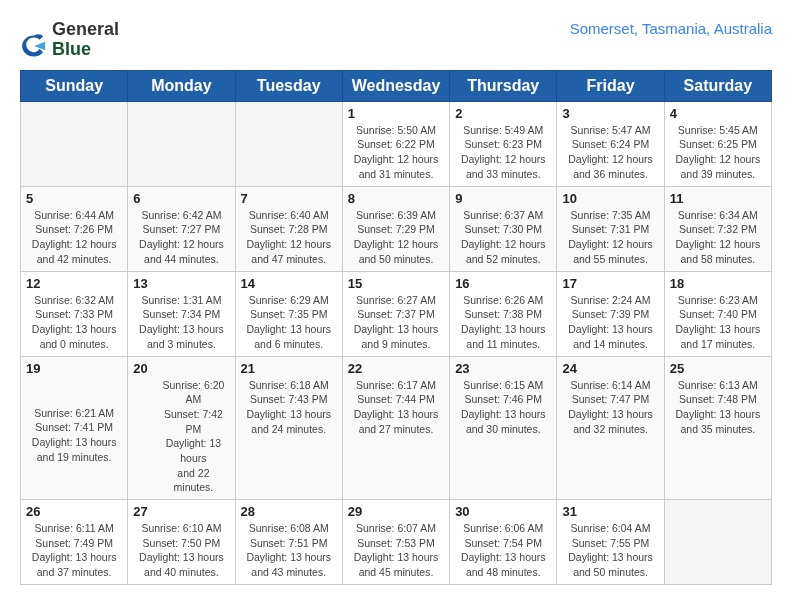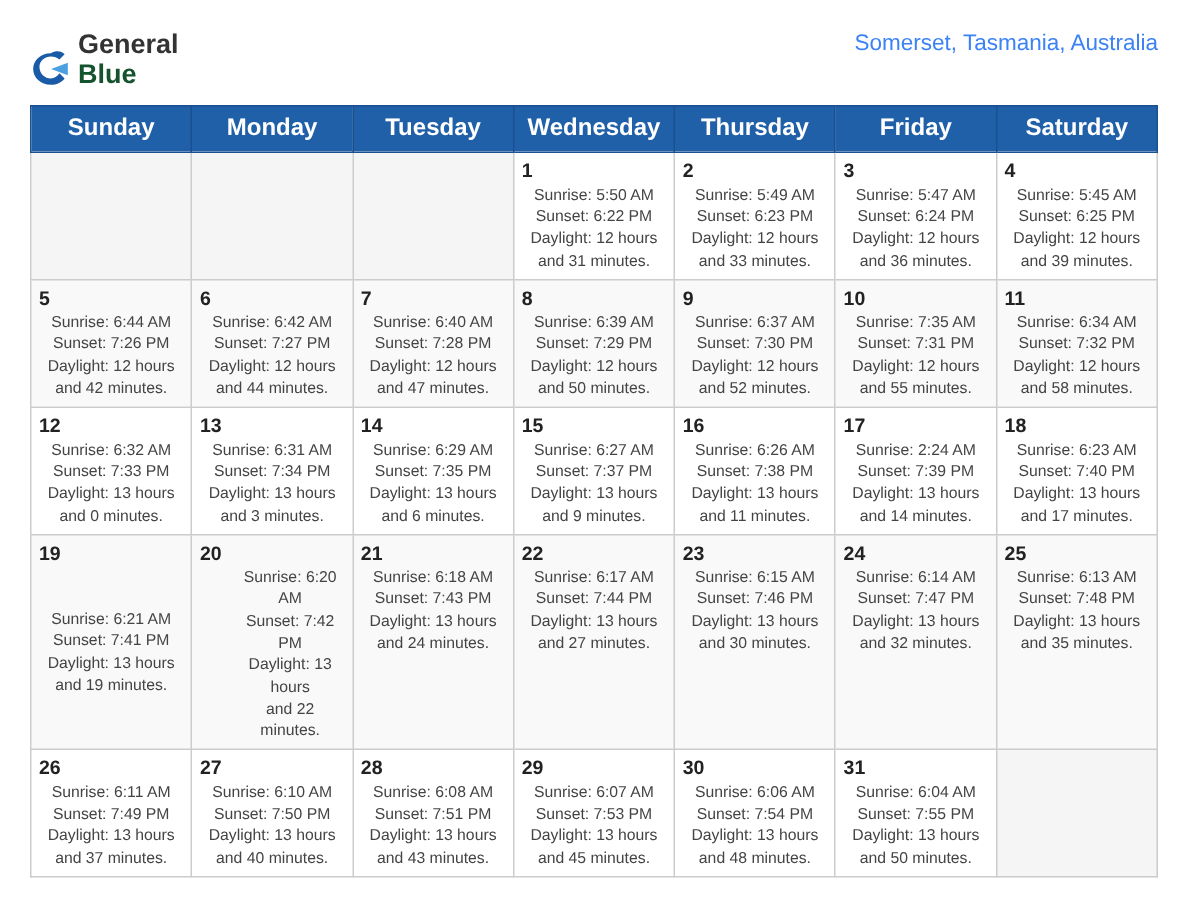--- a/index.html
+++ b/index.html
@@ -207,21 +207,21 @@
       <tr>
         <td>
           <div class="day-number">12</div>
           <div class="day-info" style="white-space: pre-line;">Sunrise: 6:32 AM
 Sunset: 7:33 PM
 Daylight: 13 hours
 and 0 minutes.</div>
         </td>
         <td>
           <div class="day-number">13</div>
-          <div class="day-info" style="white-space: pre-line;">Sunrise: 6:31 AM
+          <div class="day-info" style="white-space: pre-line;">Sunrise: 1:31 AM
 Sunset: 7:34 PM
 Daylight: 13 hours
 and 3 minutes.</div>
         </td>
         <td>
           <div class="day-number">14</div>
           <div class="day-info" style="white-space: pre-line;">Sunrise: 6:29 AM
 Sunset: 7:35 PM
 Daylight: 13 hours
 and 6 minutes.</div>

